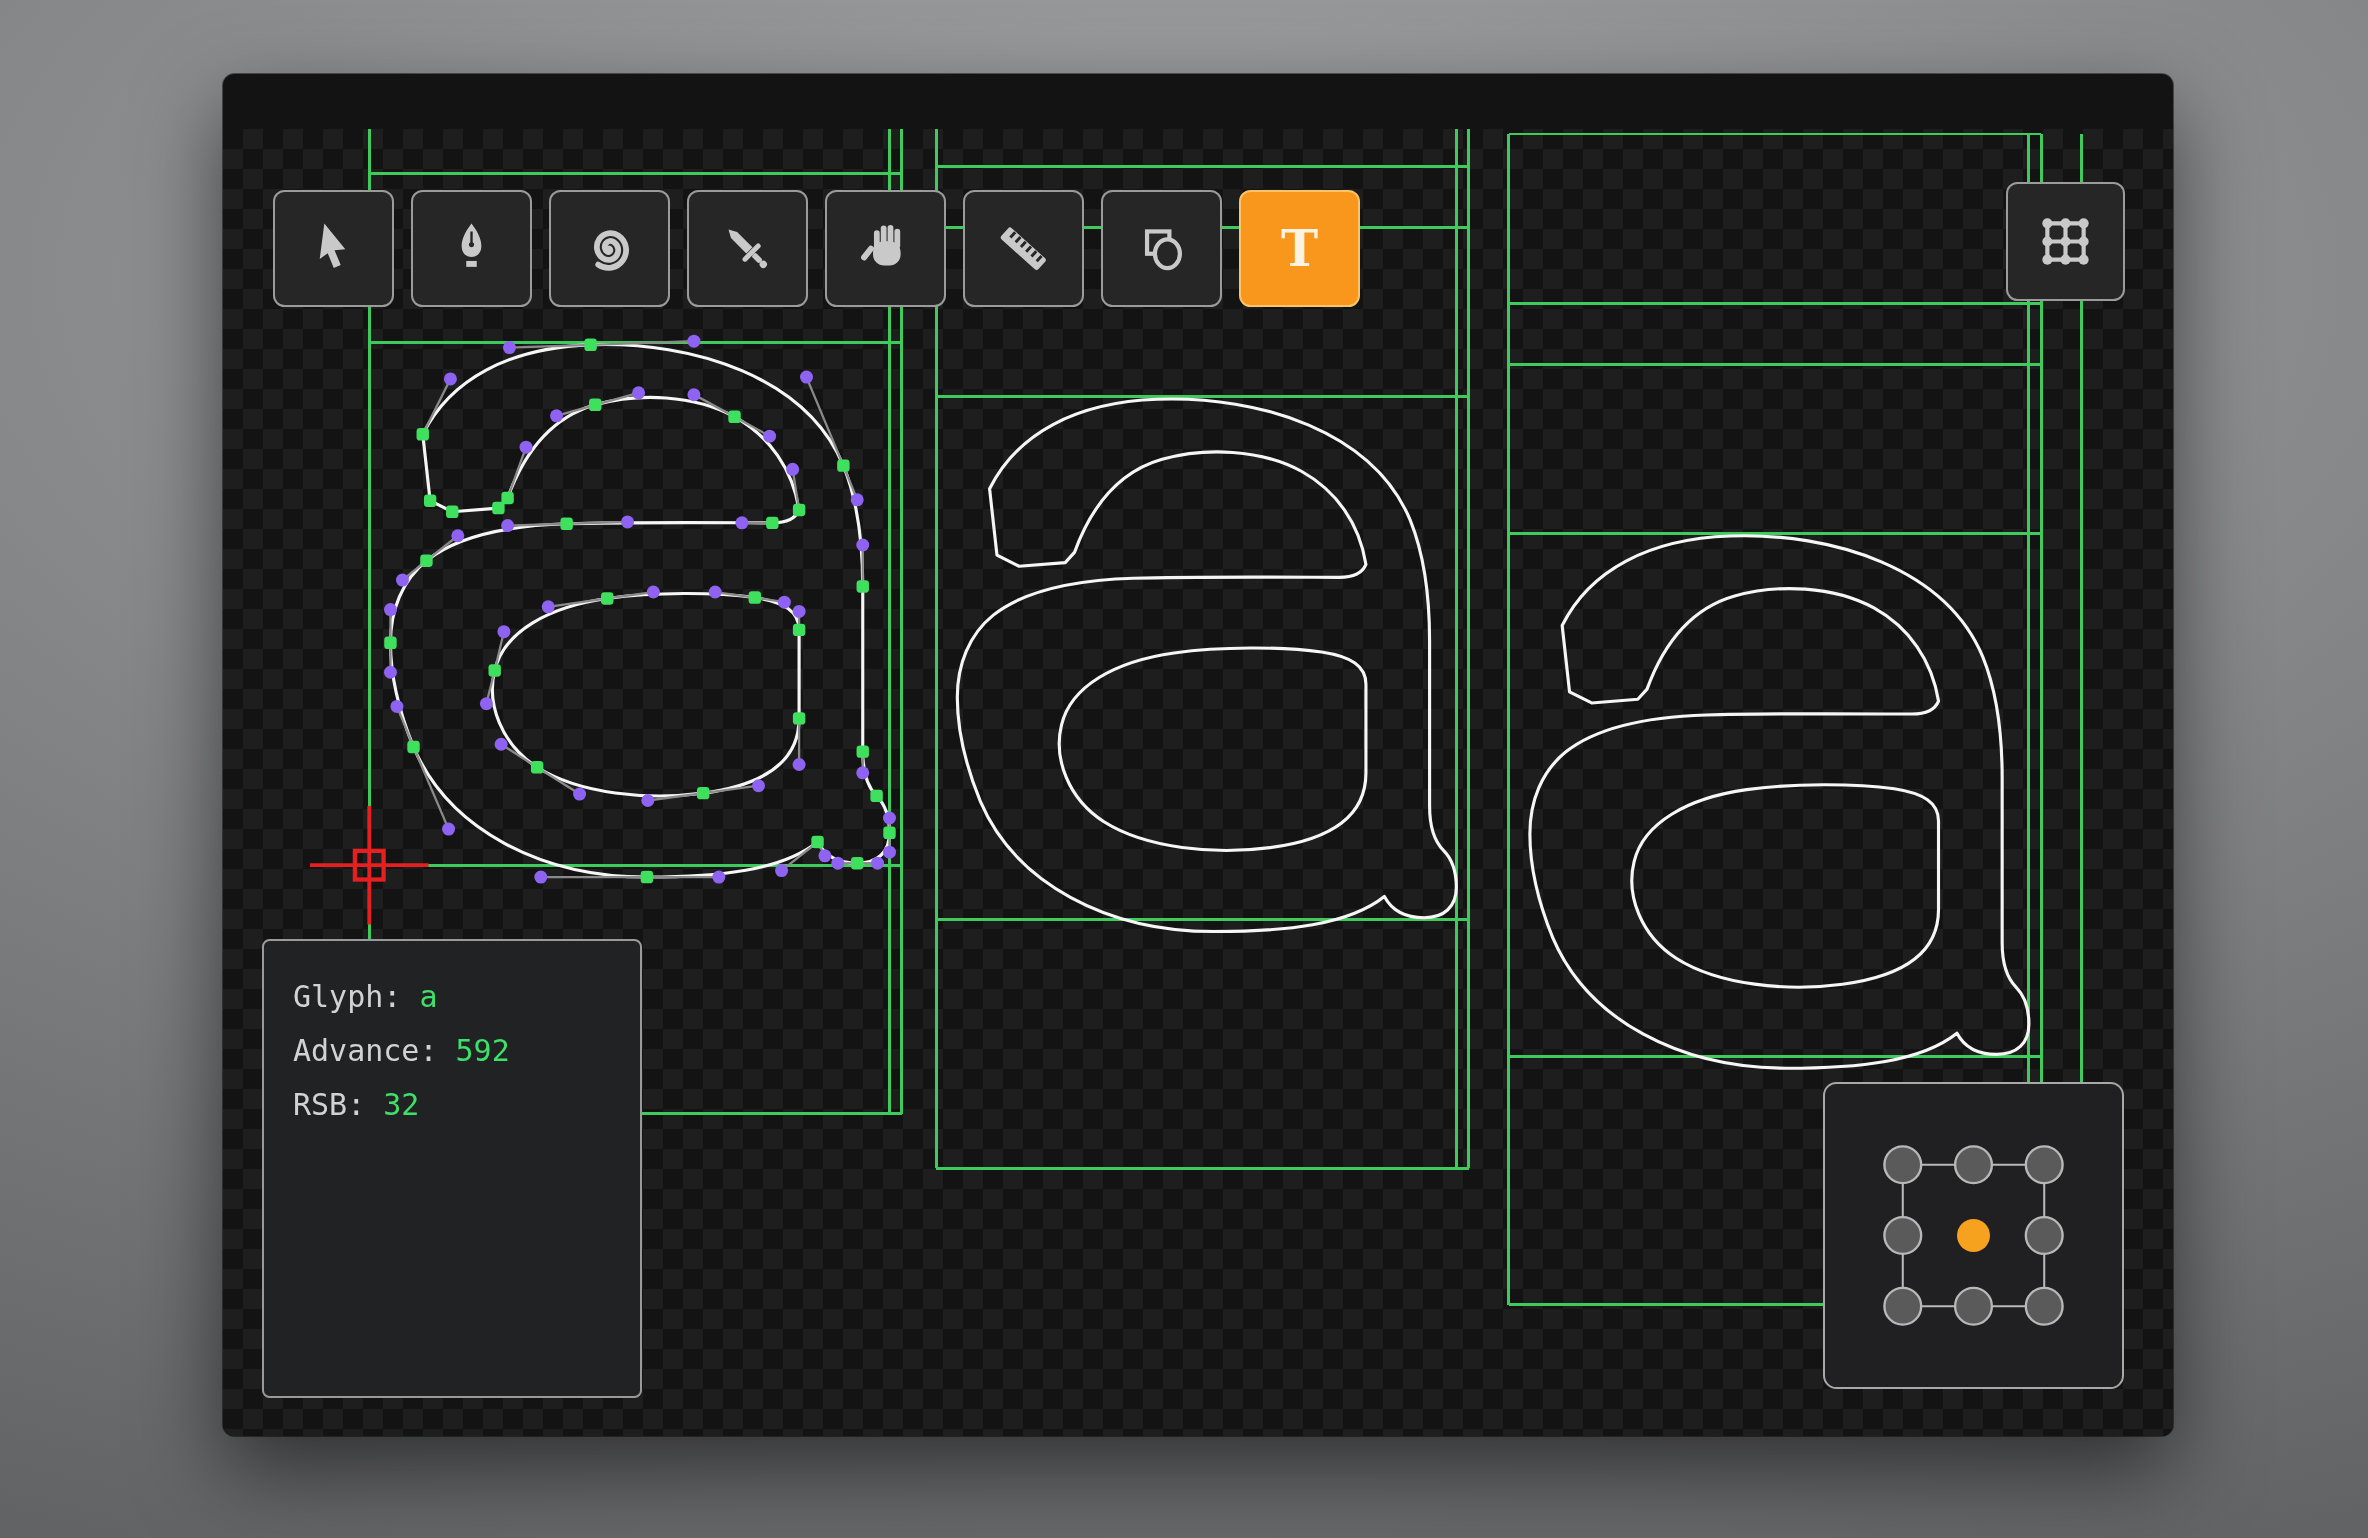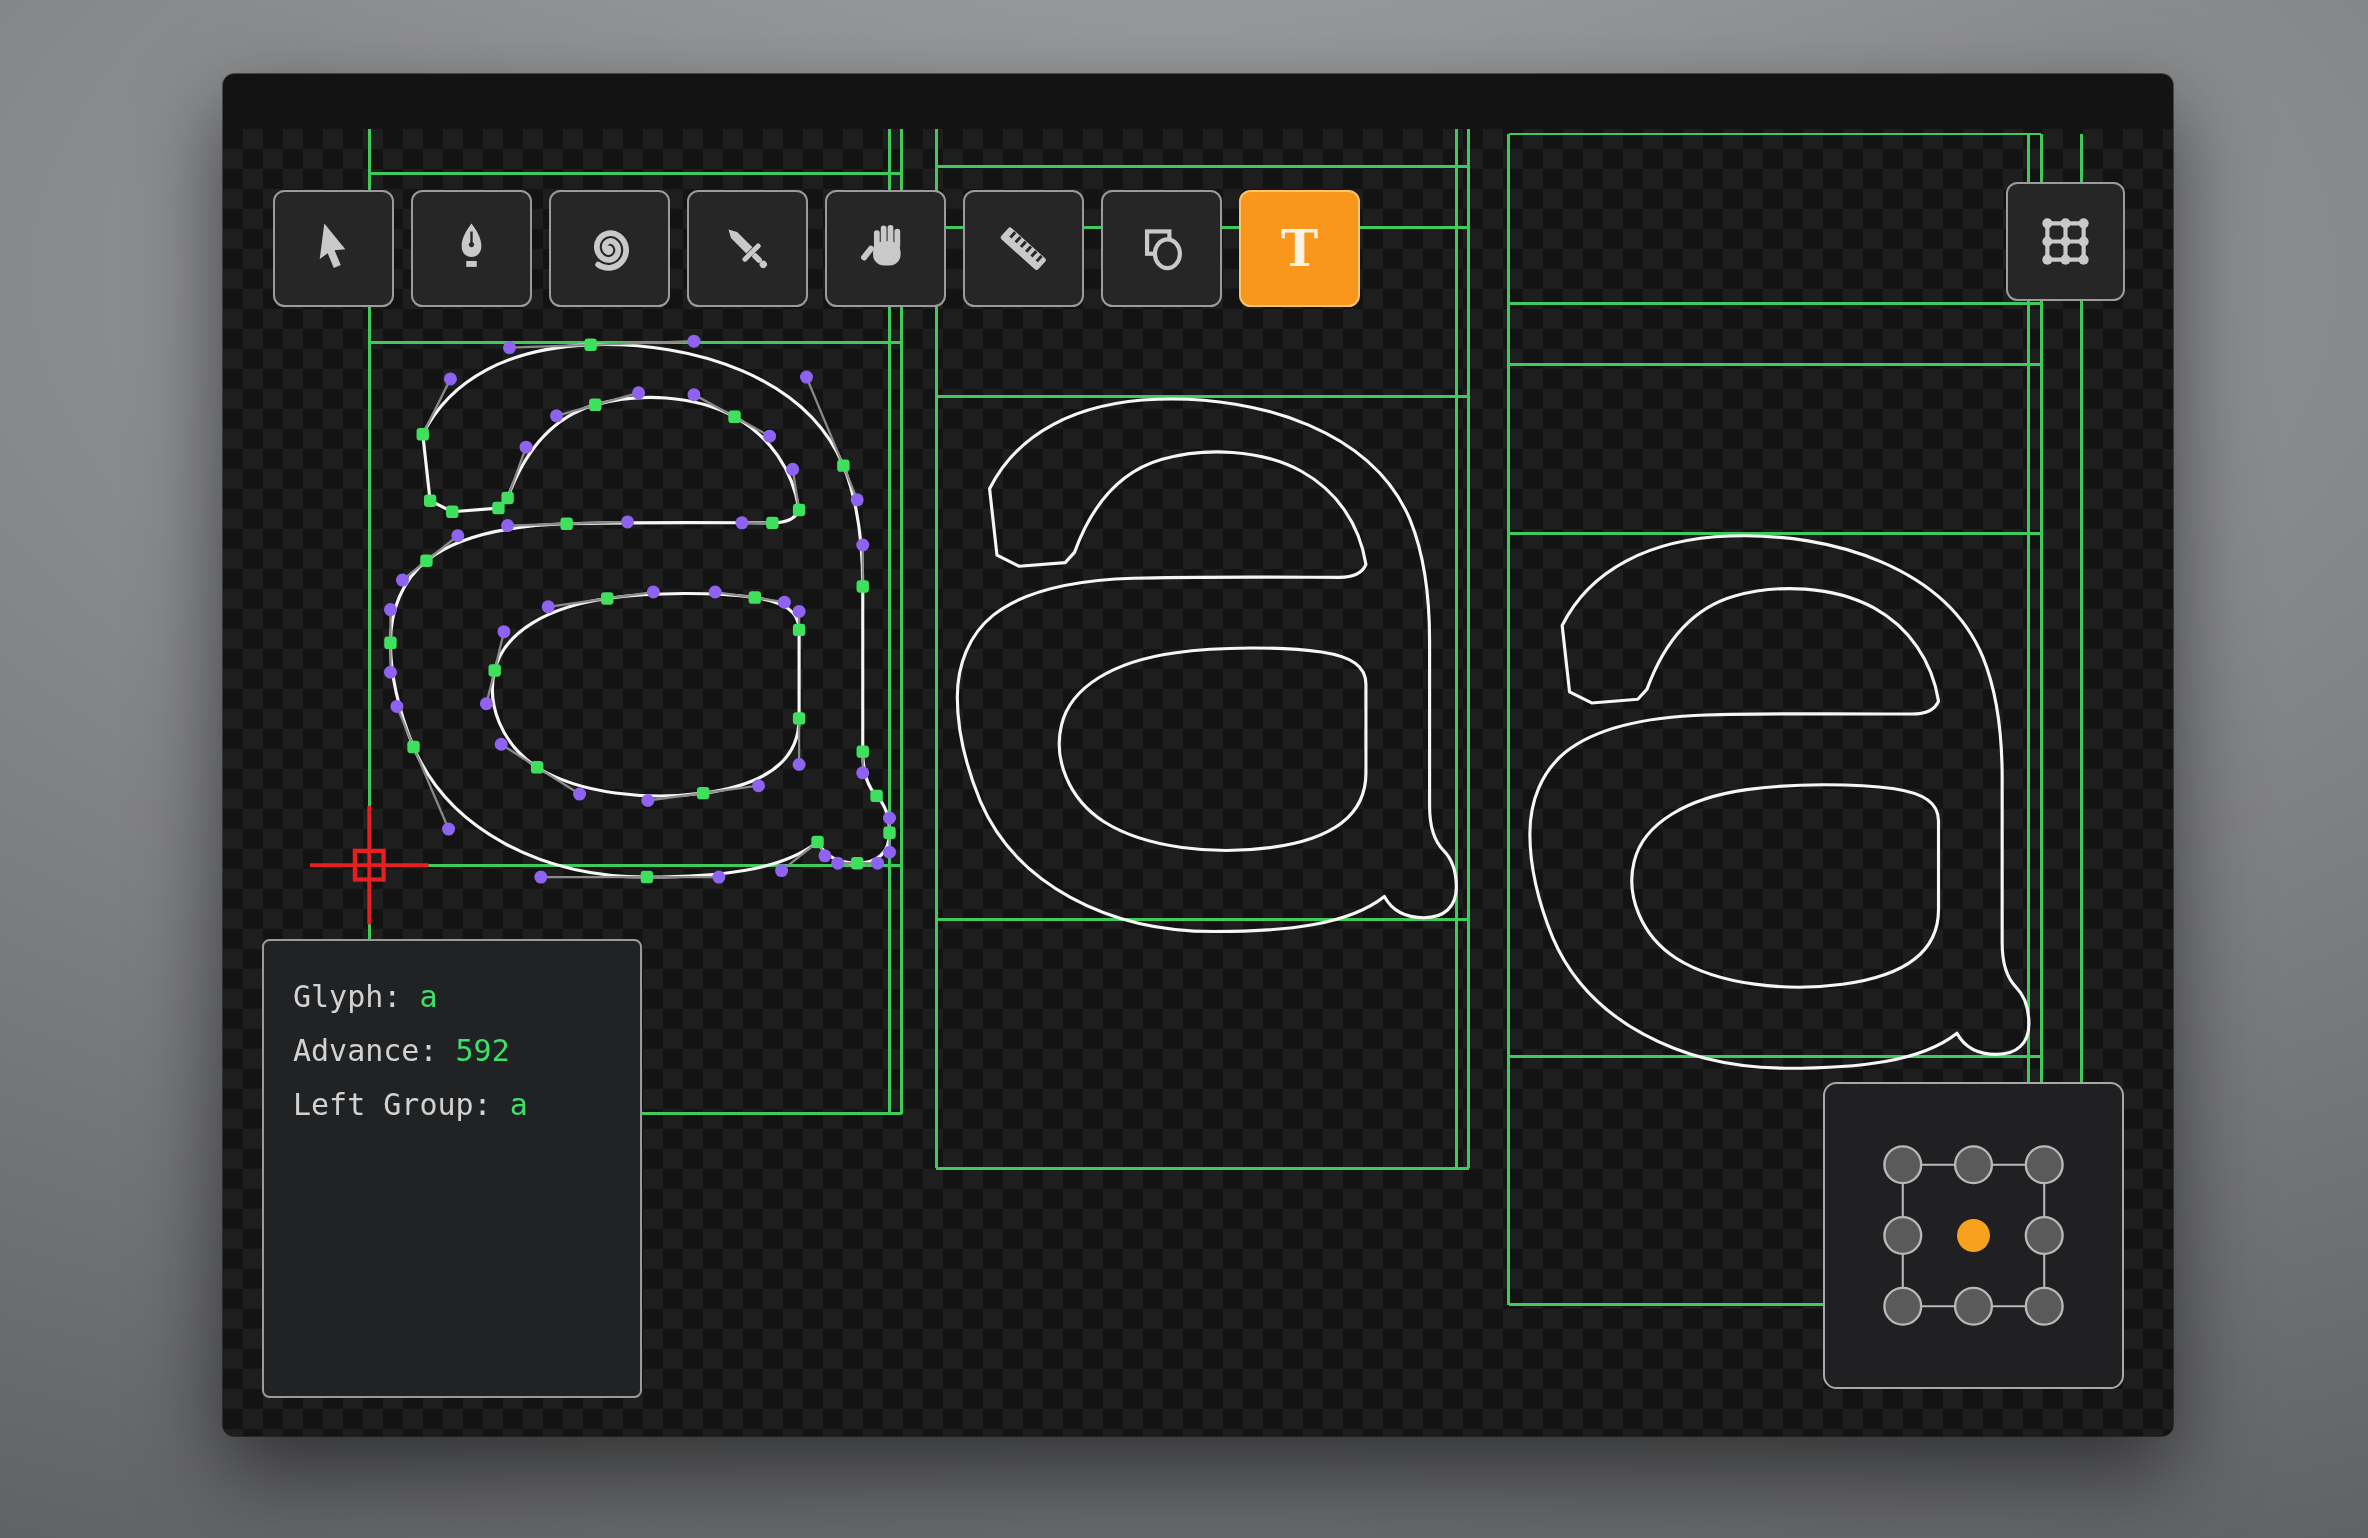--- a/index.html
+++ b/index.html
@@ -363,21 +363,21 @@
 
     <div class="gridbtn">
       <svg viewBox="0 0 48 48">
           <use href="#grid-icon"></use>
         </svg>
     </div>
 
     <div class="infopanel" id="infopanel">
         <div class="row"><span class="lbl">Glyph: </span><span class="val">a</span></div>
         <div class="row"><span class="lbl">Advance: </span><span class="val">592</span></div>
-        <div class="row"><span class="lbl">Left Group: </span><span class="val">a</span></div>
+        <div class="row"><span class="lbl">RSB: </span><span class="val">32</span></div>
       </div>
 
     <div class="poswidget">
       <svg id="poswidget-svg" viewBox="0 0 315 321">
           <line x1="102" y1="85.5" x2="138" y2="85.5" stroke="#b8b8b8" stroke-width="2.2"></line>
           <line x1="177" y1="85.5" x2="213" y2="85.5" stroke="#b8b8b8" stroke-width="2.2"></line>
           <line x1="102" y1="235.5" x2="138" y2="235.5" stroke="#b8b8b8" stroke-width="2.2"></line>
           <line x1="177" y1="235.5" x2="213" y2="235.5" stroke="#b8b8b8" stroke-width="2.2"></line>
           <line x1="82.5" y1="105" x2="82.5" y2="141" stroke="#b8b8b8" stroke-width="2.2"></line>
           <line x1="82.5" y1="180" x2="82.5" y2="216" stroke="#b8b8b8" stroke-width="2.2"></line>

